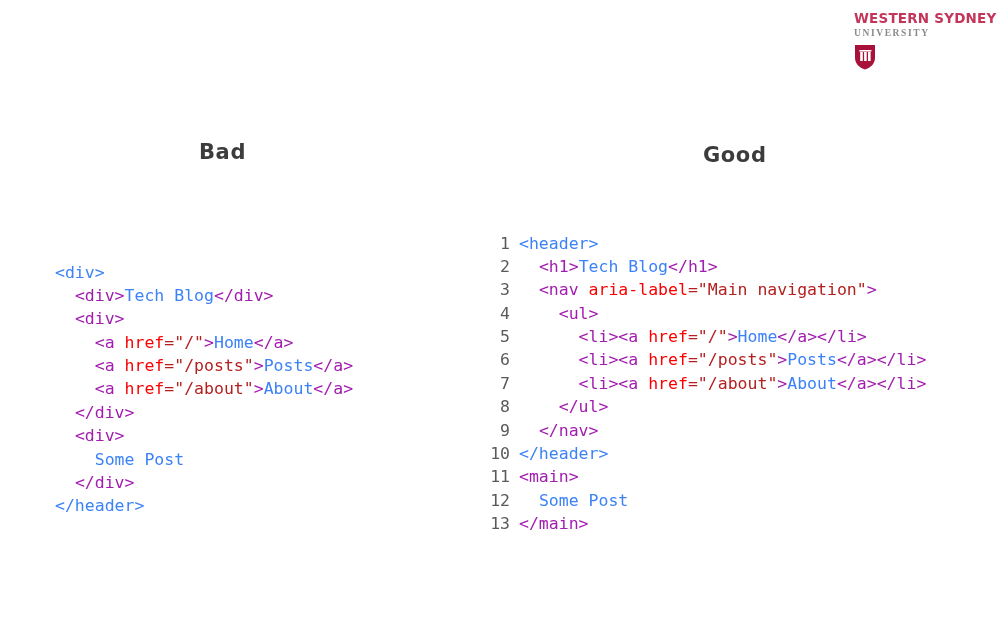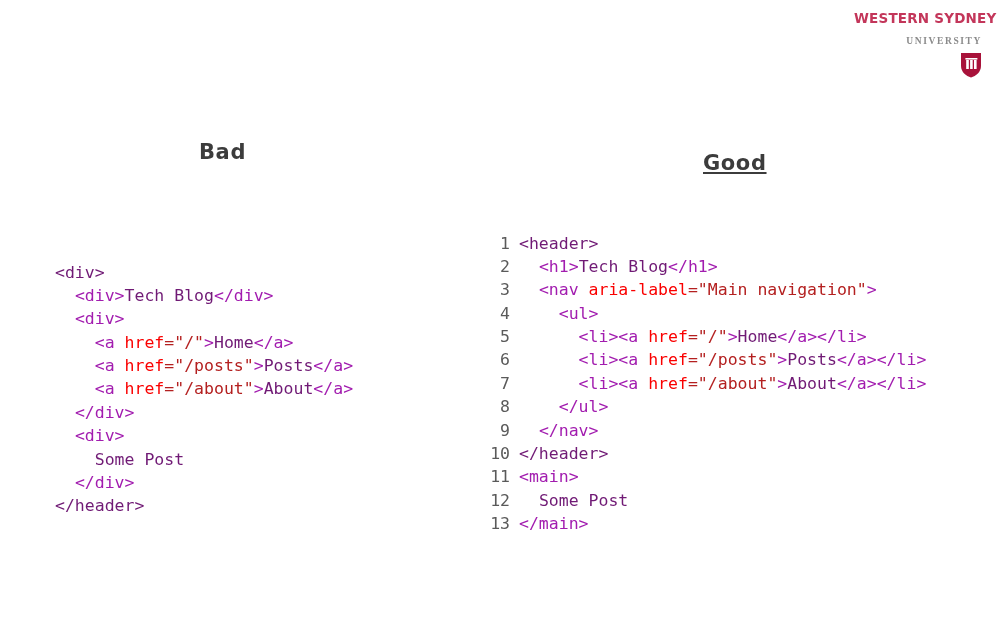--- a/index.html
+++ b/index.html
@@ -50,58 +50,58 @@
     font-size: 42px;
     color: #3a3a3a;
   }
 
   
   #wsu-logo {
     position: absolute;
     right: 18px;
     top: 12px;
     width: 128px;
-    text-align: right;
+    text-align: left;
     line-height: 1;
   }
   #wsu-logo-western {
     font-family: "DejaVu Sans", sans-serif;
     font-weight: bold;
     font-size: 13.5px;
     letter-spacing: 0.2px;
     color: #c3365a;
     white-space: nowrap;
   }
   #wsu-logo-university {
     font-family: "Liberation Serif", serif;
     font-weight: bold;
     font-size: 9.5px;
     letter-spacing: 1.6px;
     color: #8a8a8a;
-    margin-top: 11px;
+    margin-top: 3px;
     white-space: nowrap;
   }
   #wsu-crest {
     margin: 6px auto 0 auto;
     width: 22px;
     height: 26px;
   }
 
   
   .col-heading {
     position: absolute;
     font-family: "DejaVu Sans", sans-serif;
     font-weight: bold;
     font-size: 21px;
     letter-spacing: 0.6px;
     color: #3c3c3c;
     white-space: nowrap;
   }
   #heading-bad  { left: 199px; top: 140px; }
-  #heading-good { left: 703px; top: 151px; text-decoration: underline; }
+  #heading-good { left: 703px; top: 143px; }
 
   
   .code-block {
     position: absolute;
     font-family: "DejaVu Sans Mono", monospace;
     font-size: 16.5px;
     line-height: 23.4px;
     white-space: pre;
     color: #111111;
   }
@@ -112,21 +112,21 @@
 
   .lineno {
     display: inline-block;
     width: 24px;
     text-align: right;
     margin-right: 9px;
     color: #5a5a5a;
   }
 
   
-  .tok-plain { color: #701a75; }
+  .tok-plain { color: #3b82f6; }
   .tok-tag   { color: #a21caf; }
   .tok-attr  { color: #fa0000; }
   .tok-val   { color: #b42020; }
 </style>
 </head>
 <body>
 
 <div id="slide-header">
 
 

